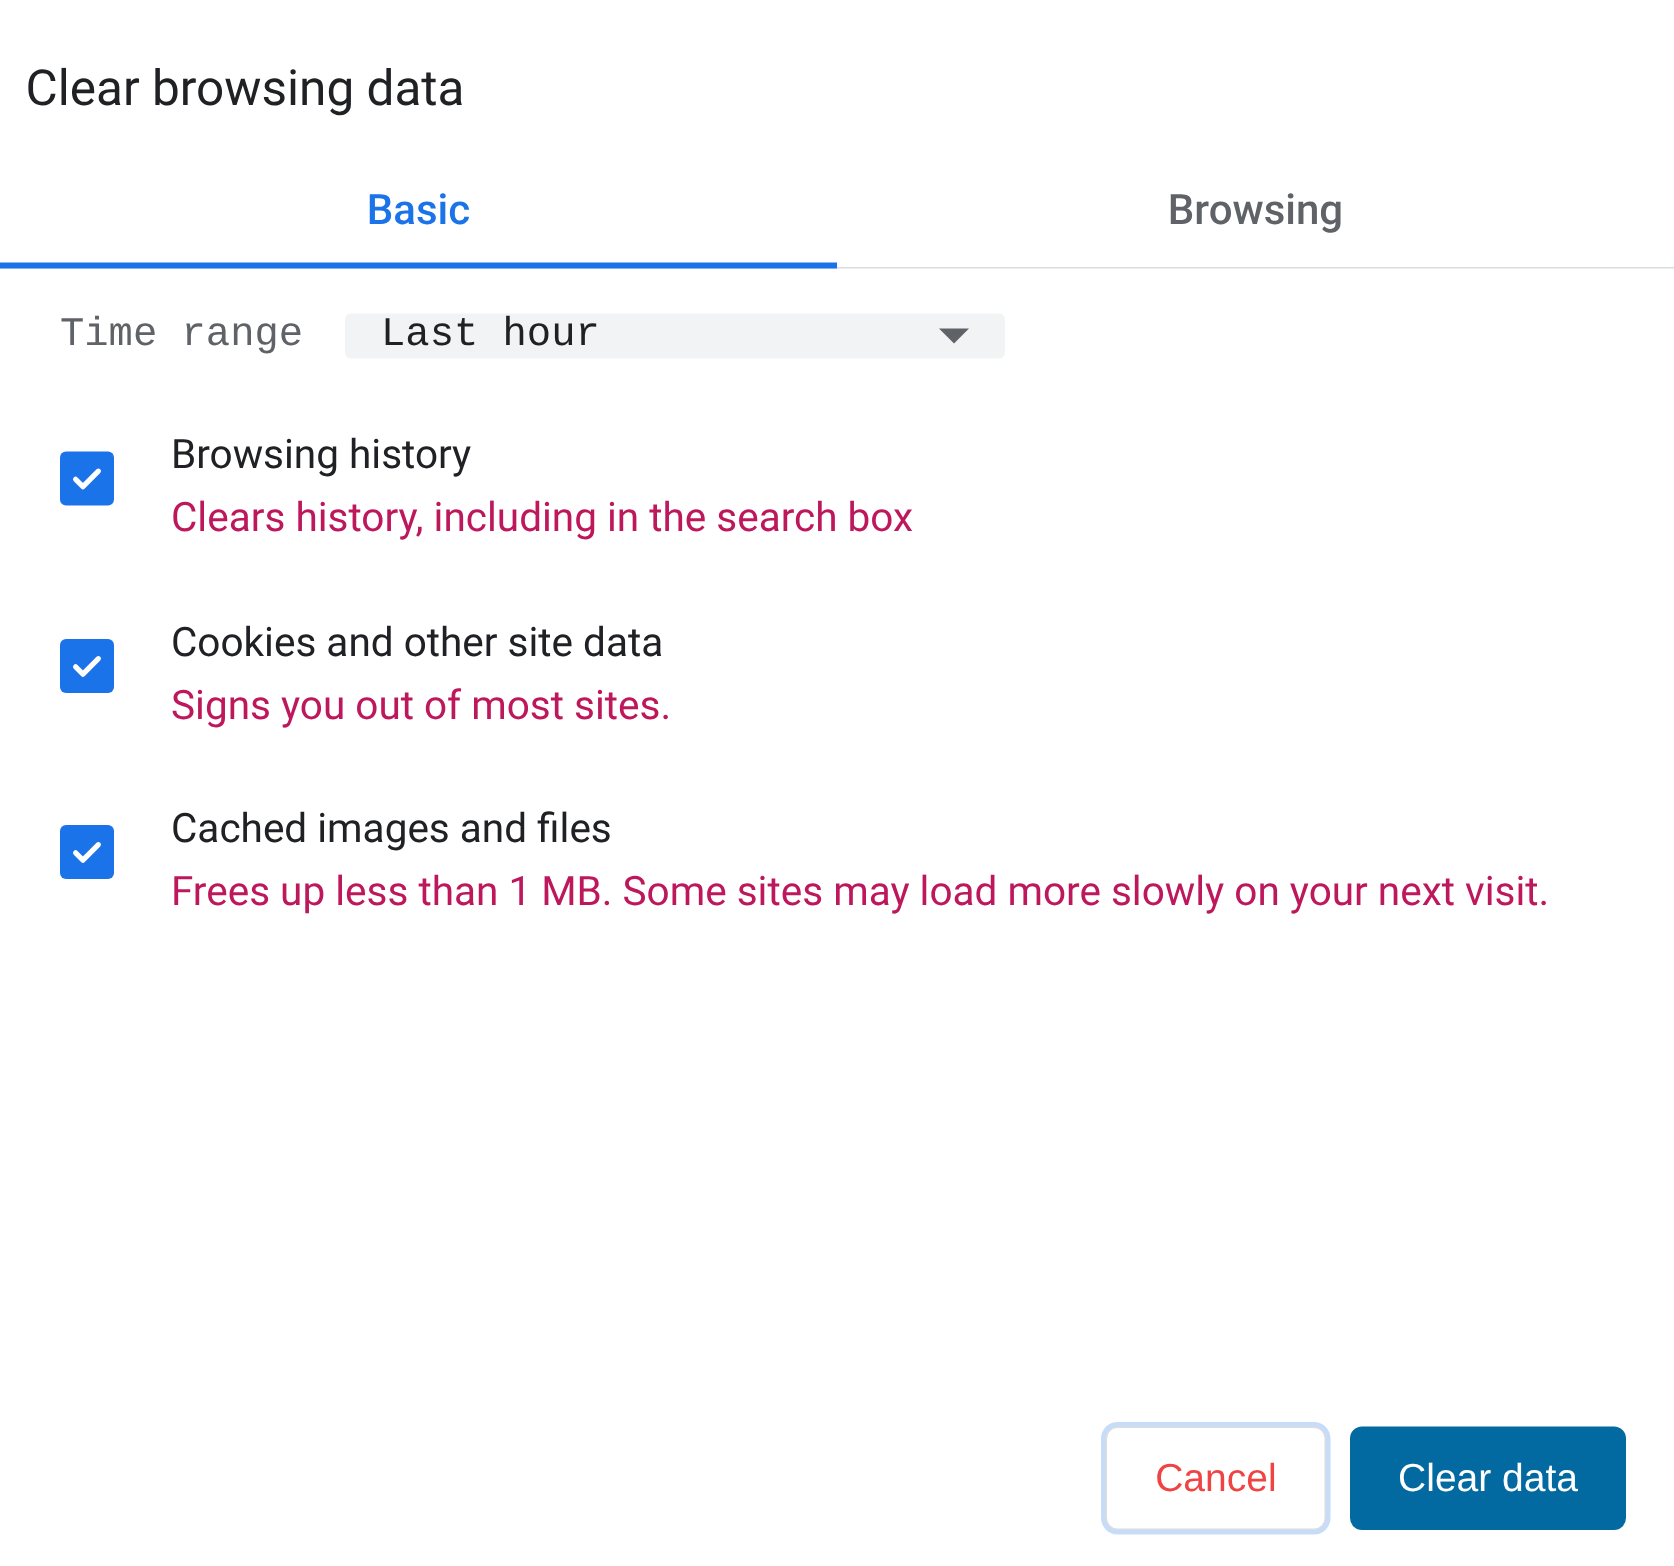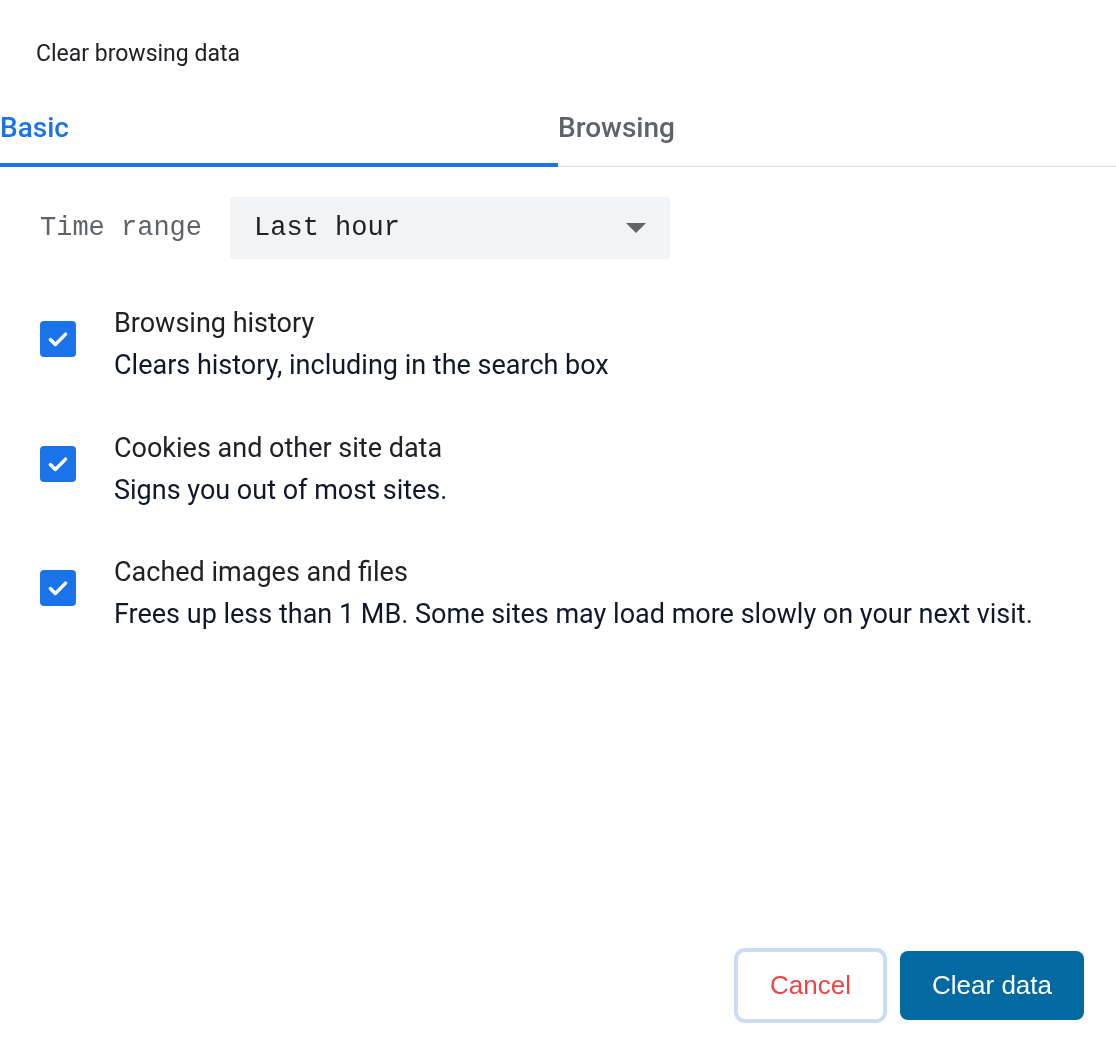--- a/index.html
+++ b/index.html
@@ -14,31 +14,32 @@
       height: 1044px;
       color: #202124;
     }
     .dialog {
       width: 100%;
       height: 100%;
       display: flex;
       flex-direction: column;
     }
     .dialog-title {
-      font-size: 23px;
+      font-size: 33px;
       font-weight: 400;
-      padding: 40px 40px 24px 36px;
+      padding: 40px 40px 24px 17px;
       color: #202124;
     }
     .tabs {
       display: flex;
       border-bottom: 1px solid #dadce0;
     }
     .tab {
       flex: 1;
+      text-align: center;
       padding: 20px 0 22px 0;
       font-size: 28px;
       font-weight: 500;
       color: #5f6368;
       cursor: pointer;
       position: relative;
     }
     .tab.active {
       color: #1a73e8;
     }
@@ -62,21 +63,21 @@
       margin-bottom: 48px;
       font-family: Liberation Mono, monospace;
     }
     .time-range-label {
       font-size: 27px;
       color: #5f6368;
     }
     .select {
       background: #f1f3f4;
       border-radius: 4px;
-      padding: 16px 24px;
+      padding: 0 24px;
       display: flex;
       align-items: center;
       justify-content: space-between;
       width: 440px;
       cursor: pointer;
     }
     .select-value {
       font-size: 27px;
       color: #202124;
     }
@@ -112,21 +113,21 @@
     .option-text {
       flex: 1;
     }
     .option-title {
       font-size: 27px;
       color: #202124;
       margin-bottom: 6px;
     }
     .option-desc {
       font-size: 27px;
-      color: #0f172a;
+      color: #be185d;
       line-height: 1.5;
     }
     .footer {
       display: flex;
       justify-content: flex-end;
       gap: 16px;
       padding: 24px 32px 24px 32px;
     }
     .btn {
       font-size: 26px;

